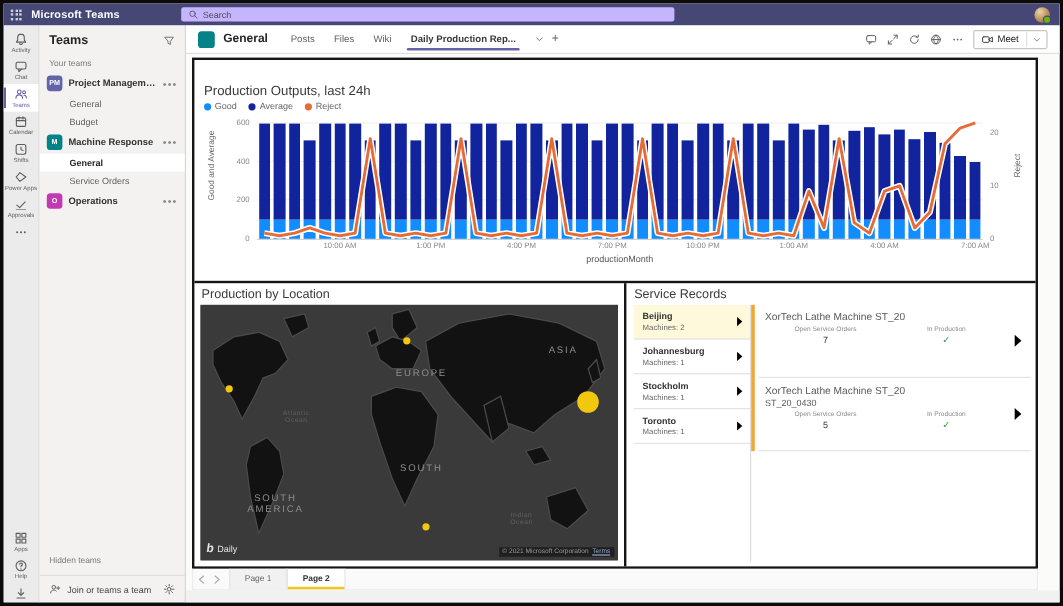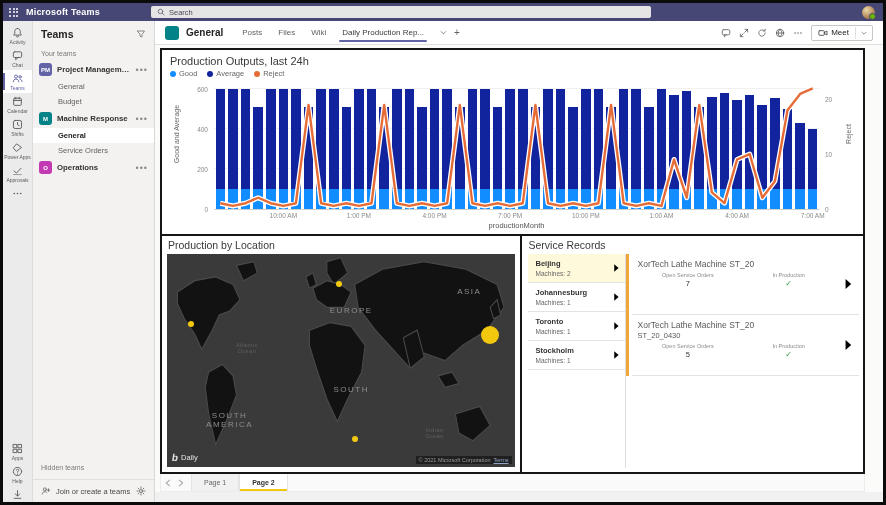--- a/index.html
+++ b/index.html
@@ -4,21 +4,21 @@
 <style>
   html,body{margin:0;padding:0;background:#fff;font-family:"Liberation Sans",sans-serif;}
   *{box-sizing:border-box;}
   .frame{width:886px;height:505px;border:3px solid #0b0b0b;background:#fff;display:flex;flex-direction:column;overflow:hidden;position:relative;}
 
   
   .topbar{height:18px;background:#464775;color:#fff;display:flex;align-items:center;padding:0 6px;position:relative;flex:0 0 auto;}
   .waffle{display:grid;grid-template-columns:repeat(3,2px);grid-gap:1.5px;margin-right:8px;cursor:pointer;}
   .waffle span{width:2px;height:2px;background:#cfcfe0;}
   .tb-title{font-size:9px;font-weight:bold;letter-spacing:.2px;}
-  .tb-search{position:absolute;left:148px;top:3px;width:500px;height:12px;background:#e5e5e5;border:none;border-radius:2px;display:flex;align-items:center;gap:4px;padding:0 6px;color:#4a4a5a;font-size:7.5px;cursor:text;}
+  .tb-search{position:absolute;left:148px;top:3px;width:411px;height:12px;background:#c4b5fd;border:none;border-radius:2px;display:flex;align-items:center;gap:4px;padding:0 6px;color:#4a4a5a;font-size:7.5px;cursor:text;}
   .tb-search .icon{width:8px;height:8px;color:#4a4a5a;}
   .tb-avatar{position:absolute;right:8px;top:2.5px;width:13px;height:13px;border-radius:50%;background:radial-gradient(circle at 35% 30%,#ead8a9 0%,#b98d5d 55%,#7b5b3a 100%);cursor:pointer;}
   .tb-avatar::after{content:"";position:absolute;right:-1px;bottom:-1px;width:5px;height:5px;border-radius:50%;background:#6BB700;border:1px solid #464775;}
 
   
   .body{flex:1;display:flex;min-height:0;}
 
   
   .rail{width:30px;background:#EBEBEB;border-right:1px solid #DDDDDD;display:flex;flex-direction:column;padding-top:3px;flex:0 0 auto;}
   .rail-item{position:relative;display:flex;flex-direction:column;align-items:center;padding:3px 0 2px;color:#5c5c5c;cursor:pointer;}
@@ -46,43 +46,43 @@
   .tp-footer .icon{width:10px;height:10px;color:#666;}
   .tp-gear{margin-left:auto;}
 
   
   .main{flex:1;display:flex;flex-direction:column;min-width:0;background:#FBFBFA;}
   .channel-header{height:24px;background:#fff;border-bottom:1px solid #E1DFDD;display:flex;align-items:center;padding:0 10px;gap:7px;flex:0 0 auto;}
   .ch-avatar{width:14px;height:14px;border-radius:3px;background:#038387;flex:0 0 auto;}
   .ch-name{font-size:10px;font-weight:bold;color:#252423;margin-right:4px;}
   .tabs{display:flex;align-items:stretch;height:100%;}
   .tab{display:flex;align-items:center;padding:0 3px;margin:0 5px;font-size:8px;color:#616161;cursor:pointer;position:relative;white-space:nowrap;}
-  .tab.active{color:#3b3a39;font-weight:normal;}
+  .tab.active{color:#3b3a39;font-weight:bold;}
   .tab.active::after{content:"";position:absolute;left:0;right:0;bottom:2px;height:2px;border-radius:2px;background:#6264A7;}
   .tab-extra{display:flex;align-items:center;color:#616161;gap:6px;}
   .tab-extra .icon{width:9px;height:9px;cursor:pointer;}
   .ch-right{margin-left:auto;display:flex;align-items:center;gap:8px;color:#616161;}
   .ch-right .icon{width:10px;height:10px;cursor:pointer;}
   .meet-btn{display:flex;align-items:center;border:1px solid #C8C6C4;border-radius:2px;background:#fff;overflow:hidden;cursor:pointer;}
   .meet-main{display:flex;align-items:center;gap:3px;padding:2px 6px;font-size:8px;color:#252423;}
   .meet-main .icon{width:10px;height:10px;color:#444;}
   .meet-caret{border-left:1px solid #E0E0E0;padding:2px 4px;display:flex;align-items:center;}
   .meet-caret .icon{width:8px;height:8px;}
 
   
   .workspace{flex:1;min-height:0;padding:3px 18px 0 5px;display:flex;flex-direction:column;}
   .dashboard{flex:1;min-height:0;border:2px solid #151515;background:#fff;display:flex;flex-direction:column;}
 
   
-  .chart-panel{flex:0 0 44%;border-bottom:2px solid #151515;display:flex;flex-direction:column;padding:5px 8px 0;min-height:0;}
+  .chart-panel{flex:0 0 44%;border-bottom:2px solid #151515;display:flex;flex-direction:column;padding:20px 8px 0;min-height:0;}
   .chart-title{font-size:11px;color:#3a3a3a;}
   .legend{display:flex;gap:10px;align-items:center;margin:2px 0 1px;}
   .legend-item{display:flex;align-items:center;gap:3px;font-size:7.5px;color:#666;}
   .legend-dot{width:6px;height:6px;border-radius:50%;}
-  .plot-wrap{flex:1;position:relative;min-height:0;margin-bottom:24px;}
+  .plot-wrap{flex:1;position:relative;min-height:0;margin-bottom:34px;}
   .plot{position:absolute;left:44px;right:36px;top:4px;bottom:0;border-bottom:1px solid #d0d0d0;}
   .gridline{position:absolute;left:0;right:0;height:1px;background:#f0f0f0;}
   .ytick{position:absolute;left:-6px;transform:translate(-100%,50%);font-size:6.5px;color:#8a8a8a;}
   .ytick-r{position:absolute;right:-6px;transform:translate(100%,50%);font-size:6.5px;color:#8a8a8a;}
   .axis-label-left{position:absolute;left:3px;top:42%;transform:translateY(-50%) rotate(180deg);writing-mode:vertical-rl;font-size:7px;color:#666;}
   .axis-label-right{position:absolute;right:3px;top:42%;transform:translateY(-50%) rotate(180deg);writing-mode:vertical-rl;font-size:7px;color:#666;}
   .bars{position:absolute;inset:0;}
   .bar-slot{position:absolute;bottom:0;top:0;}
   .bar-seg{position:absolute;left:12%;right:12%;}
   .line-svg{position:absolute;inset:0;width:100%;height:100%;overflow:visible;}
@@ -314,21 +314,21 @@
           </div>
         </div>
       <div class="tp-hidden">Hidden teams</div>
       <div class="tp-footer">
         <span class="icon">
             <svg viewBox="0 0 12 12">
               <circle cx="4.6" cy="4" r="1.8"></circle>
               <path d="M1.4 9.8c0-1.8 1.4-2.9 3.2-2.9 1 0 1.9.3 2.5 1M9 3.4v3M7.5 4.9h3"></path>
             </svg>
           </span>
-        <span>Join or create a teams</span>
+        <span>Join or teams a team</span>
         <span class="icon tp-gear">
             <svg viewBox="0 0 12 12">
               <circle cx="6" cy="6" r="1.8"></circle>
               <path d="M6 1.2v1.6M6 9.2v1.6M1.2 6h1.6M9.2 6h1.6M2.6 2.6l1.1 1.1M8.3 8.3l1.1 1.1M9.4 2.6 8.3 3.7M3.7 8.3 2.6 9.4"></path>
             </svg>
           </span>
       </div>
     </div>
 
     <div class="main">
@@ -708,30 +708,30 @@
                     <div class="loc-card">
                       <div class="loc-name">Johannesburg</div>
                       <div class="loc-machines">Machines: 1</div>
                       <div class="chev loc-chev">
                         <svg viewBox="0 0 8 12">
                           <path d="M1.4 1.6 6.4 6 1.4 10.4" stroke-width="1.6"></path>
                         </svg>
                       </div>
                     </div>
                     <div class="loc-card">
-                      <div class="loc-name">Toronto</div>
+                      <div class="loc-name">Stockholm</div>
                       <div class="loc-machines">Machines: 1</div>
                       <div class="chev loc-chev">
                         <svg viewBox="0 0 8 12">
                           <path d="M1.4 1.6 6.4 6 1.4 10.4" stroke-width="1.6"></path>
                         </svg>
                       </div>
                     </div>
                     <div class="loc-card">
-                      <div class="loc-name">Stockholm</div>
+                      <div class="loc-name">Toronto</div>
                       <div class="loc-machines">Machines: 1</div>
                       <div class="chev loc-chev">
                         <svg viewBox="0 0 8 12">
                           <path d="M1.4 1.6 6.4 6 1.4 10.4" stroke-width="1.6"></path>
                         </svg>
                       </div>
                     </div>
                   </div>
                 <div class="svc-machines">
                   <div class="svc-strip"></div>

